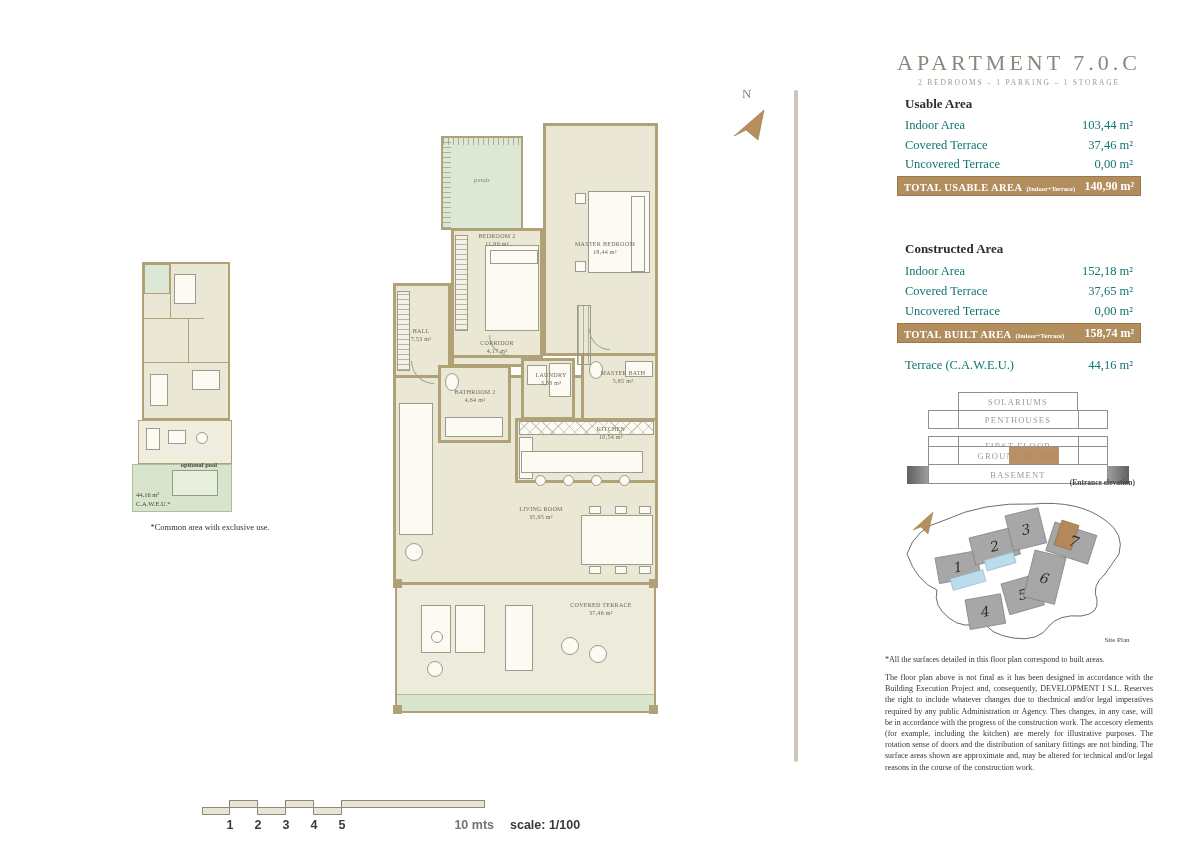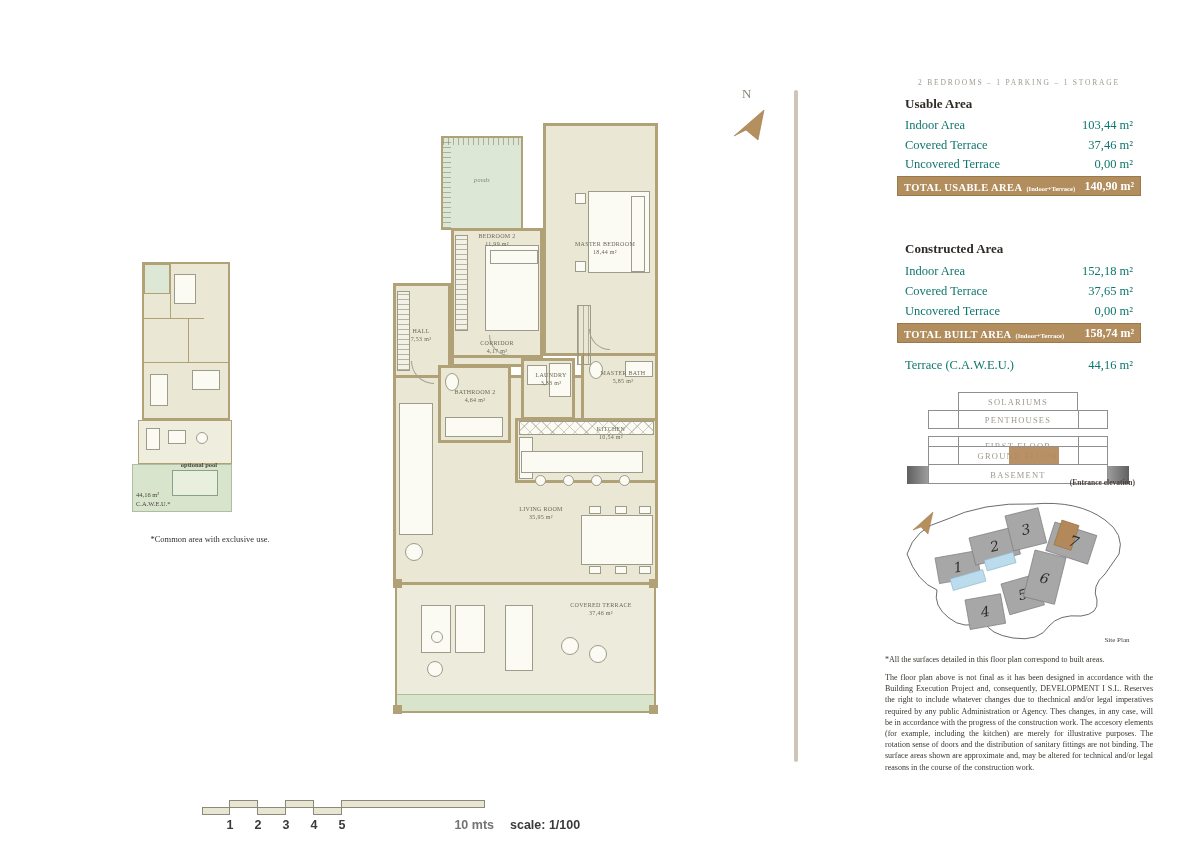--- a/index.html
+++ b/index.html
@@ -58,21 +58,21 @@
     <div class="furn" style="left:38px;top:168px;width:18px;height:14px;"></div>
     <div class="furn round" style="left:66px;top:170px;width:12px;height:12px;"></div>
     <div class="abs" style="left:2px;top:202px;width:100px;height:48px;background:#d8e4cb;border:1px solid #aebfa0;box-sizing:border-box;"></div>
     <div class="abs" style="left:34px;top:199px;width:70px;text-align:center;font-size:6.5px;color:#4a463c;font-weight:bold;">optional pool</div>
     <div class="abs" style="left:42px;top:208px;width:46px;height:26px;background:#e9efdd;border:1px solid #8ba08a;box-sizing:border-box;"></div>
     <div class="abs" style="left:6px;top:228px;font-size:6.5px;line-height:1.4;color:#4a463c;">
       <div>44,16 m²</div>
       <div>C.A.W.E.U.*</div>
     </div>
   </div>
-  <div class="abs" style="left:120px;top:522px;width:180px;text-align:center;font-size:8.5px;color:#35322c;margin-top:12px;">*Common area with exclusive use.</div>
+  <div class="abs" style="left:120px;top:522px;width:180px;text-align:center;font-size:8.5px;color:#35322c;">*Common area with exclusive use.</div>
 
   <div class="abs" style="left:393px;top:113px;width:270px;height:600px;">
 
     <div class="room" style="left:0px;top:262px;width:265px;height:210px;"></div>
     <div class="room" style="left:0px;top:170px;width:58px;height:95px;"></div>
     <div class="room" style="left:58px;top:218px;width:92px;height:36px;"></div>
     <div class="room" style="left:45px;top:252px;width:73px;height:78px;"></div>
     <div class="room" style="left:128px;top:245px;width:54px;height:62px;"></div>
     <div class="room" style="left:188px;top:240px;width:77px;height:70px;"></div>
     <div class="room" style="left:122px;top:305px;width:143px;height:65px;"></div>
@@ -187,20 +187,21 @@
   <div class="abs" style="left:728px;top:86px;width:44px;height:58px;">
     <div style="position:absolute;left:14px;top:0;font-size:13px;color:#8a857a;">N</div>
     <svg width="40" height="38" style="position:absolute;left:4px;top:20px;">
       <polygon points="2,30 32,4 26,34 14,24" fill="#b5905e" stroke="#9a7849" stroke-width="0.6"></polygon>
     </svg>
   </div>
 
   <div class="abs" style="left:794px;top:90px;width:4px;height:672px;background:#ccc5b8;border-radius:2px;"></div>
 
   <div class="abs" style="left:885px;top:0;width:268px;height:848px;">
+    <div class="abs ptitle" style="left:0;top:50px;width:268px;text-align:center;">APARTMENT 7.0.C</div>
     <div class="abs psub" style="left:0;top:78px;width:268px;text-align:center;">2 BEDROOMS – 1 PARKING – 1 STORAGE</div>
 
     <div class="abs sechead" style="left:20px;top:96px;">Usable Area</div>
     <div class="abs arow" style="left:20px;top:118px;width:228px;">
       <span>Indoor Area</span>
         <span>103,44 m²</span>
     </div>
     <div class="abs arow" style="left:20px;top:138px;width:228px;">
       <span>Covered Terrace</span>
         <span>37,46 m²</span>

